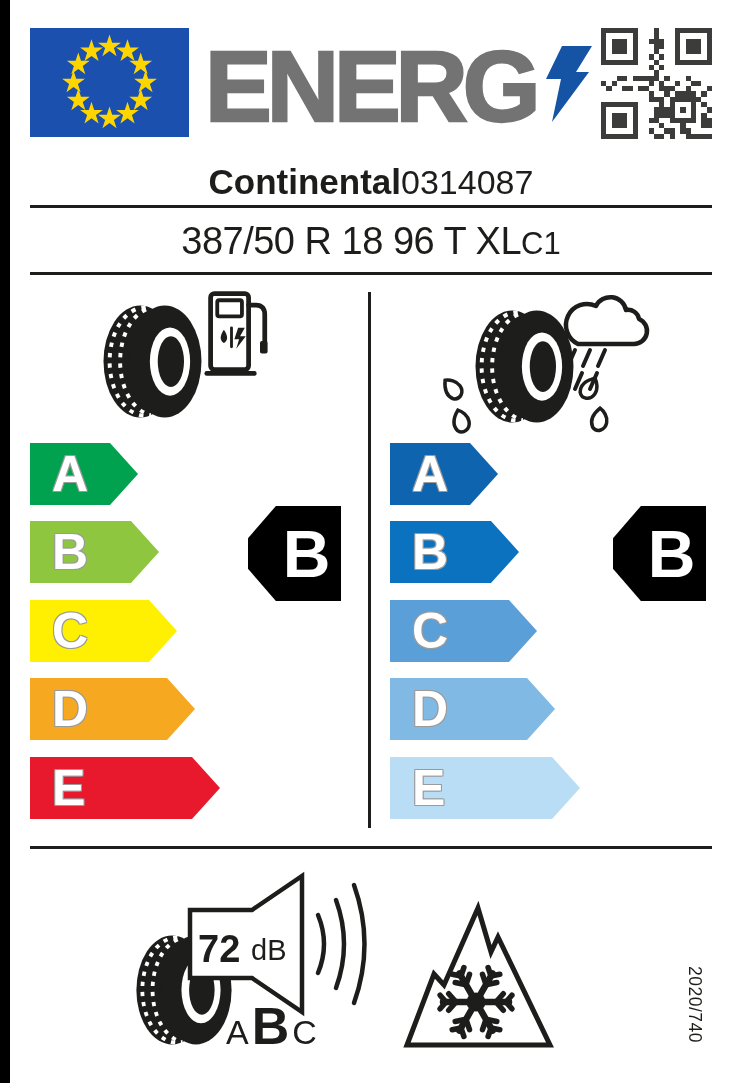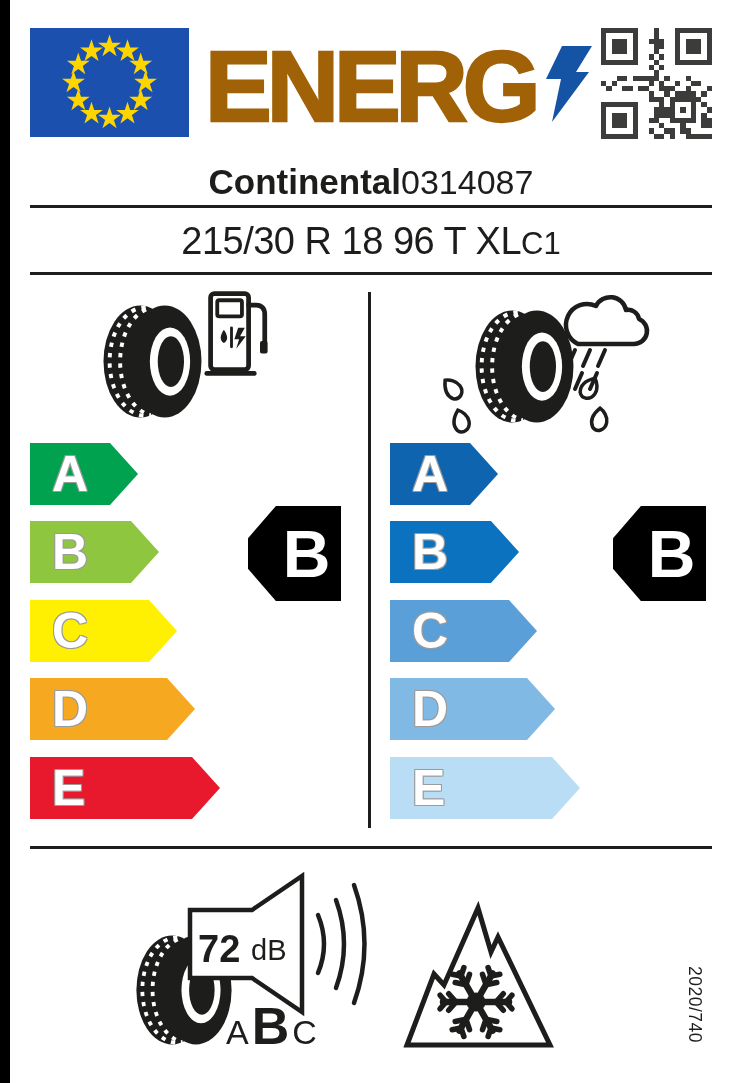--- a/index.html
+++ b/index.html
@@ -96,21 +96,21 @@
         <polygon points="97.5,73.7 100.2,82.0 108.9,82.0 101.9,87.1 104.6,95.4 97.5,90.3 90.4,95.4 93.1,87.1 86.1,82.0 94.8,82.0" fill="#ffd500"></polygon>
         <polygon points="79.5,78.5 82.2,86.8 90.9,86.8 83.9,91.9 86.6,100.2 79.5,95.1 72.4,100.2 75.1,91.9 68.1,86.8 76.8,86.8" fill="#ffd500"></polygon>
         <polygon points="61.5,73.7 64.2,82.0 72.9,82.0 65.9,87.1 68.6,95.4 61.5,90.3 54.4,95.4 57.1,87.1 50.1,82.0 58.8,82.0" fill="#ffd500"></polygon>
         <polygon points="48.3,60.5 51.0,68.8 59.7,68.8 52.7,73.9 55.4,82.2 48.3,77.1 41.3,82.2 43.9,73.9 36.9,68.8 45.6,68.8" fill="#ffd500"></polygon>
         <polygon points="43.5,42.5 46.2,50.8 54.9,50.8 47.9,55.9 50.6,64.2 43.5,59.1 36.4,64.2 39.1,55.9 32.1,50.8 40.8,50.8" fill="#ffd500"></polygon>
         <polygon points="48.3,24.5 51.0,32.8 59.7,32.8 52.7,37.9 55.4,46.2 48.3,41.1 41.3,46.2 43.9,37.9 36.9,32.8 45.6,32.8" fill="#ffd500"></polygon>
         <polygon points="61.5,11.3 64.2,19.6 72.9,19.6 65.9,24.7 68.6,33.0 61.5,27.9 54.4,33.0 57.1,24.7 50.1,19.6 58.8,19.6" fill="#ffd500"></polygon>
       </g>
   </svg>
 
-  <div class="energ" style="color: #a16207;">ENERG</div>
+  <div class="energ" style="color: #737373;">ENERG</div>
   <svg class="bolt" viewBox="0 0 46 76">
     <polygon points="16,0 46,0 30,26 43,26 6,76 15,33 0,33" style="fill: rgb(21, 83, 165);"></polygon>
   </svg>
 
   <svg class="qr" id="qr" viewBox="0 0 21 21" shape-rendering="crispEdges">
       <rect x="0" y="0" width="21" height="21" fill="#fff"></rect>
       <rect x="10" y="0" width="1" height="1" fill="#3c3c3b"></rect>
       <rect x="10" y="1" width="1" height="1" fill="#3c3c3b"></rect>
       <rect x="9" y="2" width="1" height="1" fill="#3c3c3b"></rect>
       <rect x="10" y="2" width="1" height="1" fill="#3c3c3b"></rect>
@@ -206,21 +206,21 @@
       <rect x="15" y="15" width="1" height="1" fill="#3c3c3b"></rect>
     </svg>
 
   <div class="row brandrow">
     <span class="brand">Continental</span>
     <span class="labelid">0314087</span>
   </div>
   <div class="rule rule1"></div>
 
   <div class="row sizerow">
-    <span class="tiresize">215/30 R 18 96 T XL</span>
+    <span class="tiresize">387/50 R 18 96 T XL</span>
     <span class="tireclass">C1</span>
   </div>
   <div class="rule rule2"></div>
 
   <div class="vdivider"></div>
 
   <svg class="fuelicon" viewBox="0 0 185 162">
     <use href="#tire-sym" x="5" y="15" width="105" height="127"></use>
     <g transform="translate(108,3) scale(0.95)" fill="none" stroke="#1d1d1b" stroke-width="5" stroke-linecap="round">
       <path d="M4,92 H54"></path>

